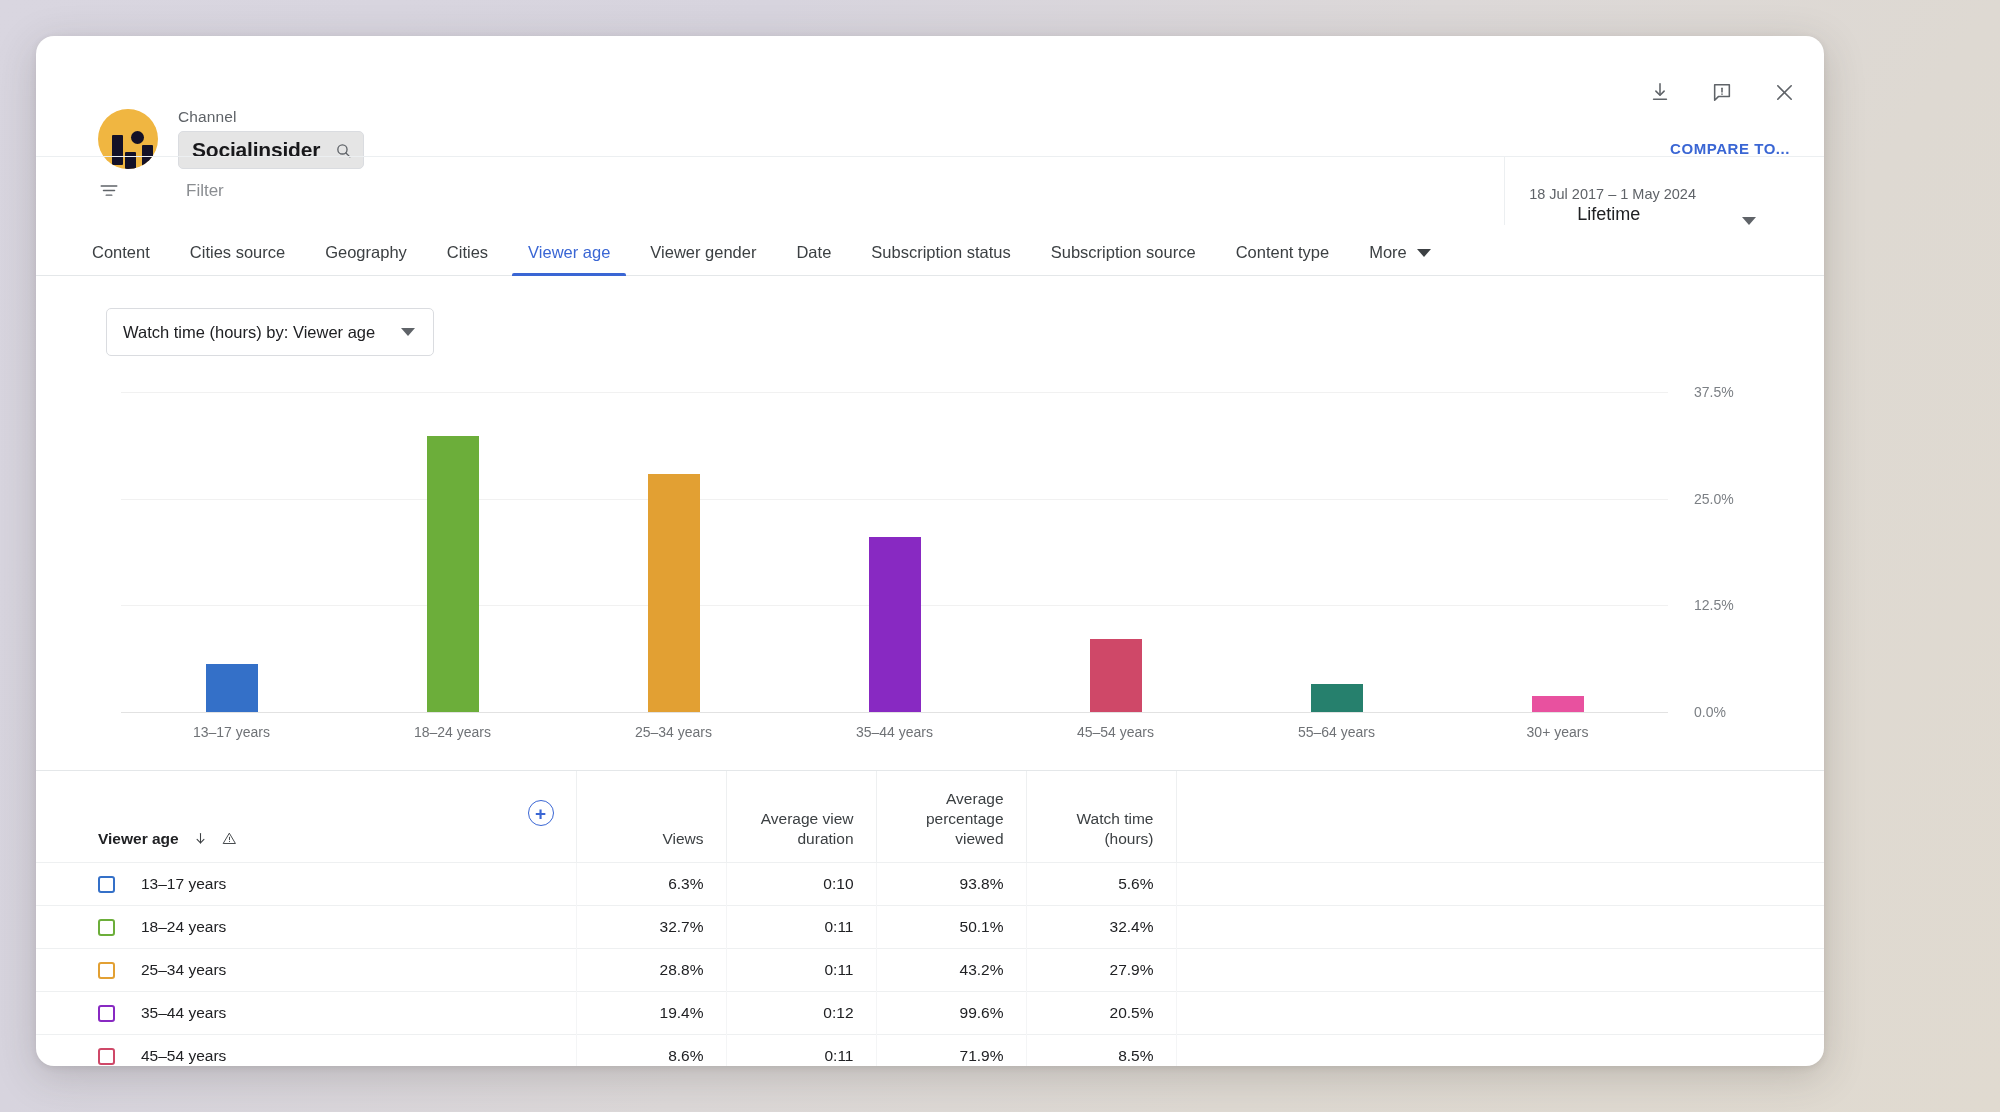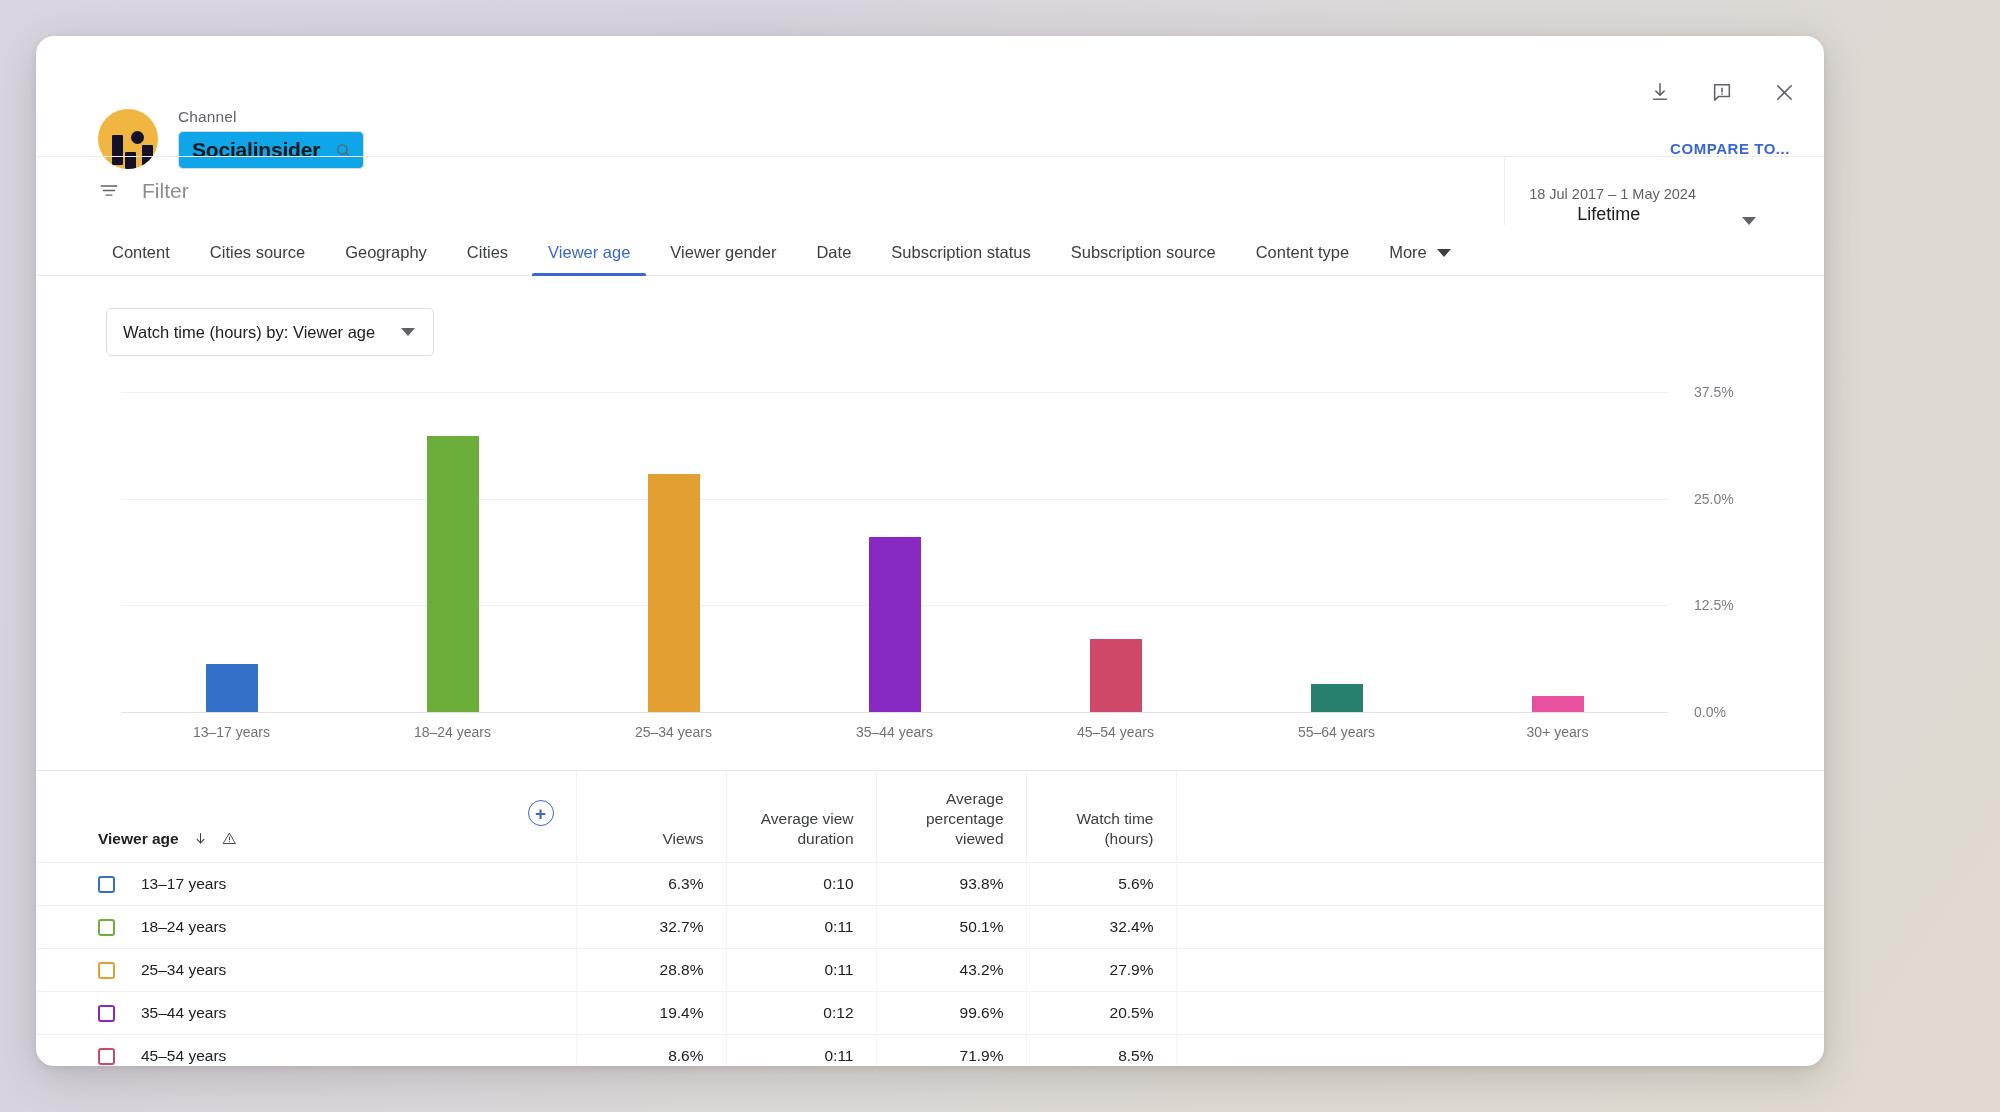--- a/index.html
+++ b/index.html
@@ -57,21 +57,21 @@
   .avatar .s2 { position:absolute; left:33px; top:22px; width:13px; height:13px; background:#141127; border-radius:50%; }
   .avatar .s3 { position:absolute; left:27px; top:43px; width:11px; height:17px; background:#141127; border-radius:1px; }
   .avatar .s4 { position:absolute; left:44px; top:36px; width:11px; height:24px; background:#141127; border-radius:1px; }
 
   .channel-text { display: flex; flex-direction: column; gap: 5px; }
   .channel-label { font-size: 15.5px; color: #5f6368; letter-spacing: .1px; }
   .channel-search {
     display: flex; align-items: center; justify-content: space-between;
     width: 186px; height: 38px;
     border: 1px solid #dadce0; border-radius: 5px;
-    padding: 0 11px 0 13px; cursor: text; background: #0ea5e9;
+    padding: 0 11px 0 13px; cursor: text; background: #e5e5e5;
   }
   .channel-name { font-size: 21px; font-weight: 700; color: #18181b; letter-spacing: -.2px; }
   .search-icon { color: #5f6368; display:flex; }
 
   .compare-btn {
     position: absolute; right: 34px; top: 104px;
     font-size: 15px; font-weight: 600; letter-spacing: .55px;
     color: #3a66d4; cursor: pointer; background: none; border: none;
     font-family: inherit;
   }
@@ -81,37 +81,37 @@
     height: 68px;
     display: flex; align-items: center;
     border-top: 1px solid #eceff1;
     position: relative;
   }
   .filter-left {
     display: flex; align-items: center; gap: 22px;
     padding-left: 62px; cursor: pointer;
   }
   .filter-icon { color: #5f6368; display: flex; }
-  .filter-text { font-size: 21px; color: #8a8d91; }
+  .filter-text { font-size: 17px; color: #8a8d91; margin-left: 44px; }
 
   .daterange {
     position: absolute; right: 40px; top: 0; height: 68px;
     display: flex; align-items: flex-end; gap: 46px;
     border-left: 1px solid #eceff1;
     padding: 0 28px 0 24px; cursor: pointer;
   }
   .dr-text { display: flex; flex-direction: column; gap: 2px; }
   .dr-range { font-size: 14.5px; color: #5f6368; }
   .dr-label { font-size: 18px; color: #202124; margin-left: 48px; }
   .caret { width: 0; height: 0; border-left: 7px solid transparent; border-right: 7px solid transparent; border-top: 8px solid #5f6368; }
 
   
   .tabs {
     display: flex; align-items: flex-end;
-    height: 52px; padding: 0 56px;
+    height: 52px; padding: 0 36px;
     border-bottom: 1px solid #e4e7e9;
     gap: 0;
   }
   .tab {
     font-size: 16.5px; color: #3c4043;
     padding: 0 20px 13px 20px;
     cursor: pointer; position: relative; white-space: nowrap;
   }
   .tab.active { color: #3a66d4; font-weight: 500; }
   .tab.active::after {

